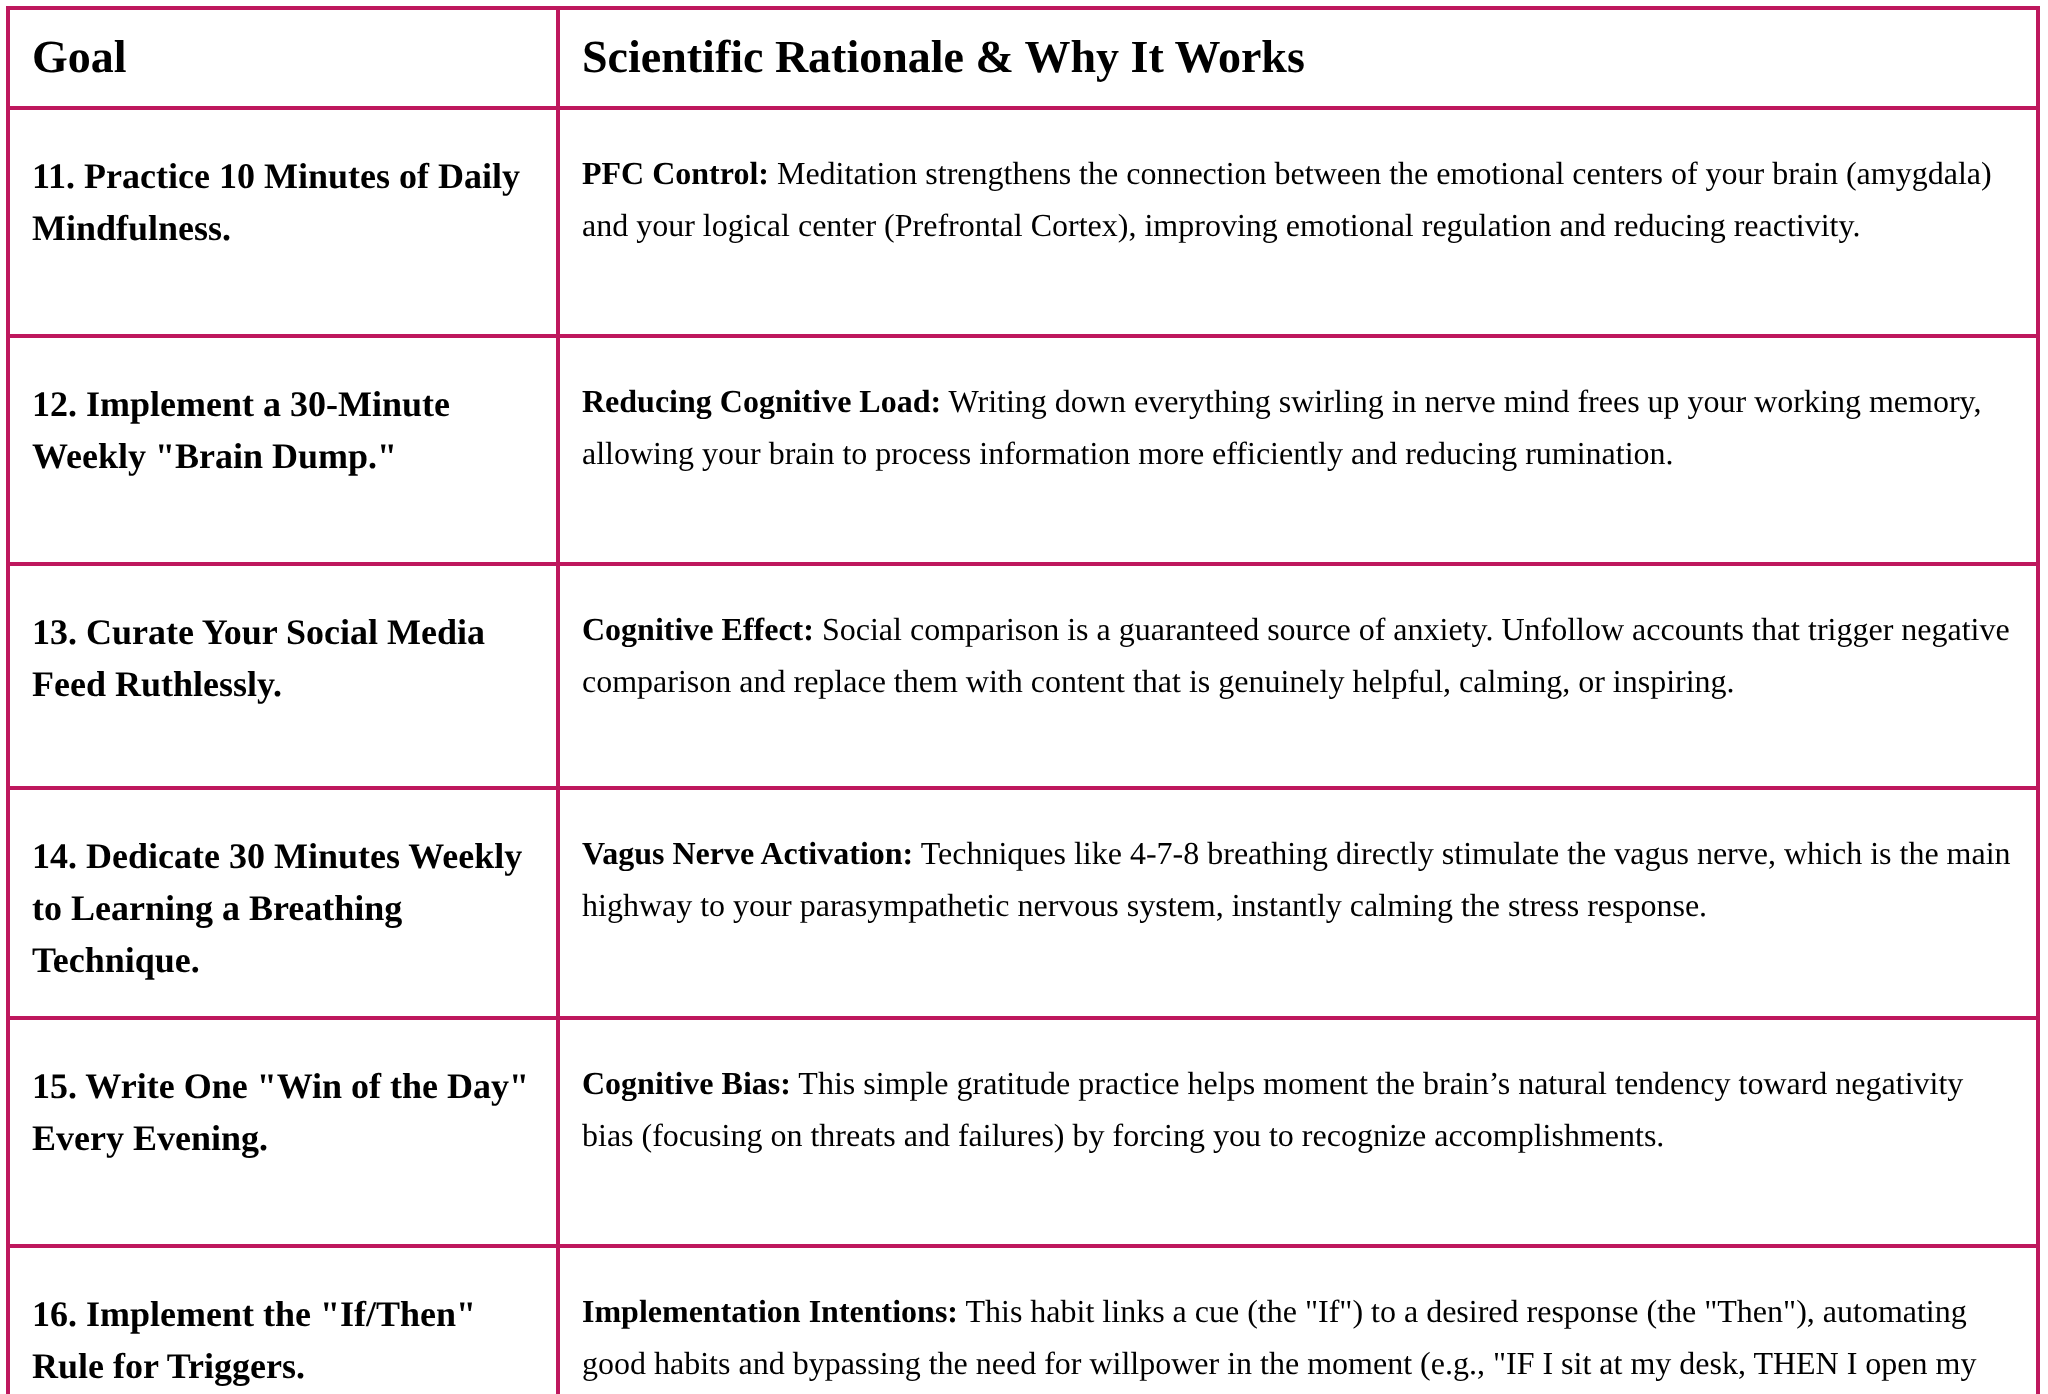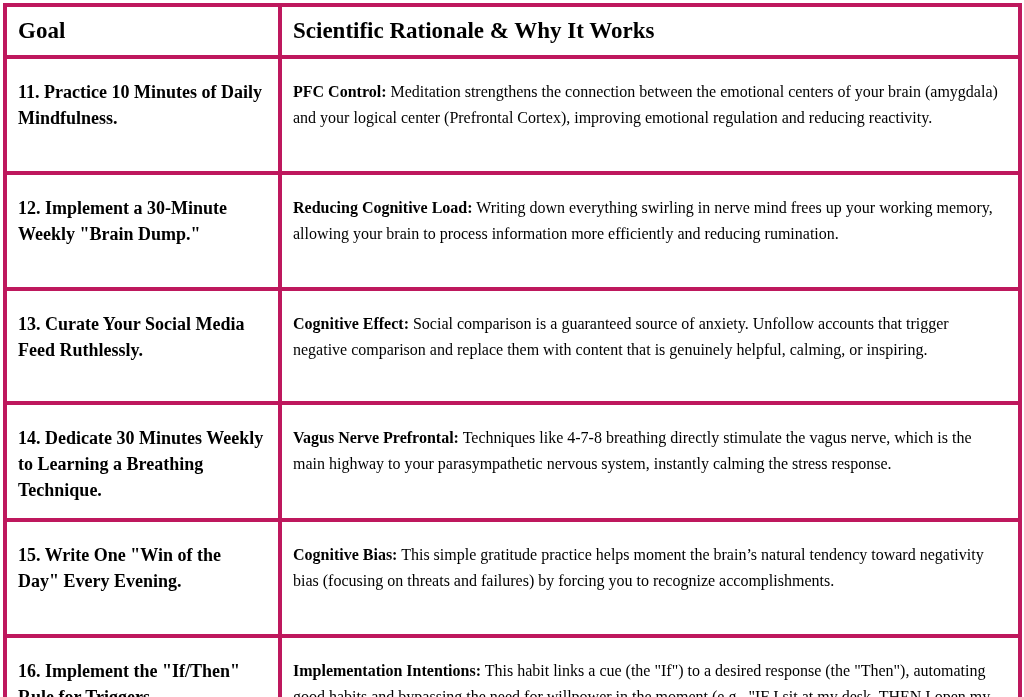--- a/index.html
+++ b/index.html
@@ -22,21 +22,21 @@
     border-collapse: collapse;
     table-layout: fixed;
     margin: 3px 0 0 3px;
     width: 1015px;
     background: #ffffff;
   }
   table.goals-table col.col-goal { width: 275px; }
   table.goals-table col.col-rationale { width: 740px; }
   table.goals-table th,
   table.goals-table td {
-    border: 4px solid #be185d;
+    border: 2px solid #be185d;
     vertical-align: top;
     text-align: left;
     padding: 20px 12px 6px 11px;
     overflow: hidden;
   }
   table.goals-table th {
     font-size: 23px;
     font-weight: bold;
     height: 44px;
     vertical-align: middle;
@@ -88,21 +88,21 @@
     <td class="rationale-cell"><span class="lead">Reducing Cognitive Load:</span> <span class="body">Writing down everything swirling in nerve mind frees up your working memory, allowing your brain to process information more efficiently and reducing rumination.</span></td>
   </tr>
 
   <tr>
     <td class="goal-cell">13. Curate Your Social Media Feed Ruthlessly.</td>
     <td class="rationale-cell"><span class="lead">Cognitive Effect:</span> <span class="body">Social comparison is a guaranteed source of anxiety. Unfollow accounts that trigger negative comparison and replace them with content that is genuinely helpful, calming, or inspiring.</span></td>
   </tr>
 
   <tr>
     <td class="goal-cell">14. Dedicate 30 Minutes Weekly to Learning a Breathing Technique.</td>
-    <td class="rationale-cell"><span class="lead">Vagus Nerve Prefrontal:</span> <span class="body">Techniques like 4-7-8 breathing directly stimulate the vagus nerve, which is the main highway to your parasympathetic nervous system, instantly calming the stress response.</span></td>
+    <td class="rationale-cell"><span class="lead">Vagus Nerve Activation:</span> <span class="body">Techniques like 4-7-8 breathing directly stimulate the vagus nerve, which is the main highway to your parasympathetic nervous system, instantly calming the stress response.</span></td>
   </tr>
 
   <tr>
     <td class="goal-cell">15. Write One "Win of the Day" Every Evening.</td>
     <td class="rationale-cell"><span class="lead">Cognitive Bias:</span> <span class="body">This simple gratitude practice helps moment the brain’s natural tendency toward negativity bias (focusing on threats and failures) by forcing you to recognize accomplishments.</span></td>
   </tr>
 
   <tr>
     <td class="goal-cell">16. Implement the "If/Then" Rule for Triggers.</td>
     <td class="rationale-cell"><span class="lead">Implementation Intentions:</span> <span class="body">This habit links a cue (the "If") to a desired response (the "Then"), automating good habits and bypassing the need for willpower in the moment (e.g., "IF I sit at my desk, THEN I open my work document").</span></td>

